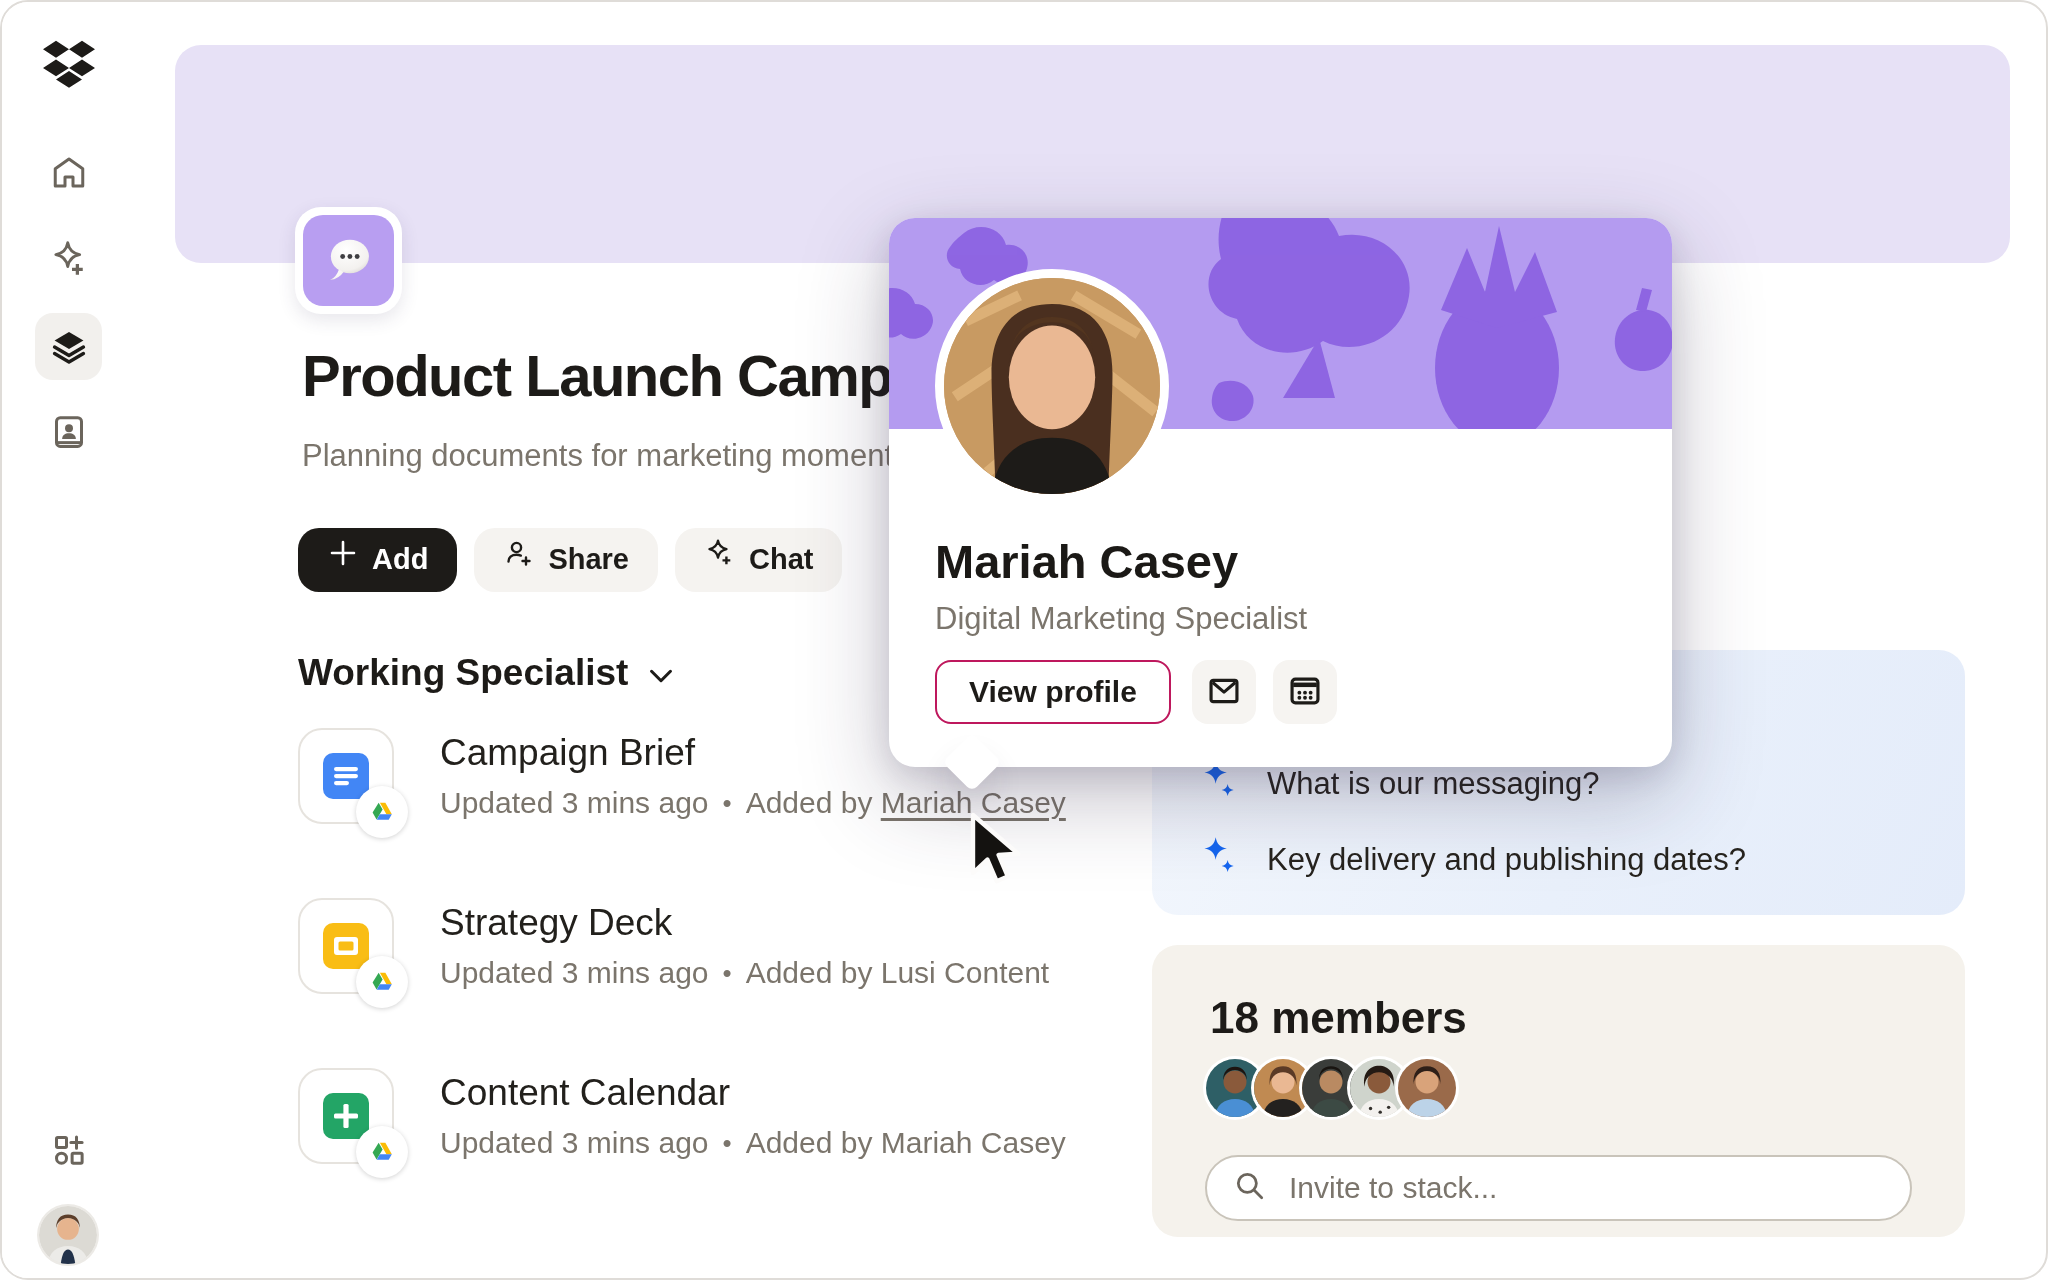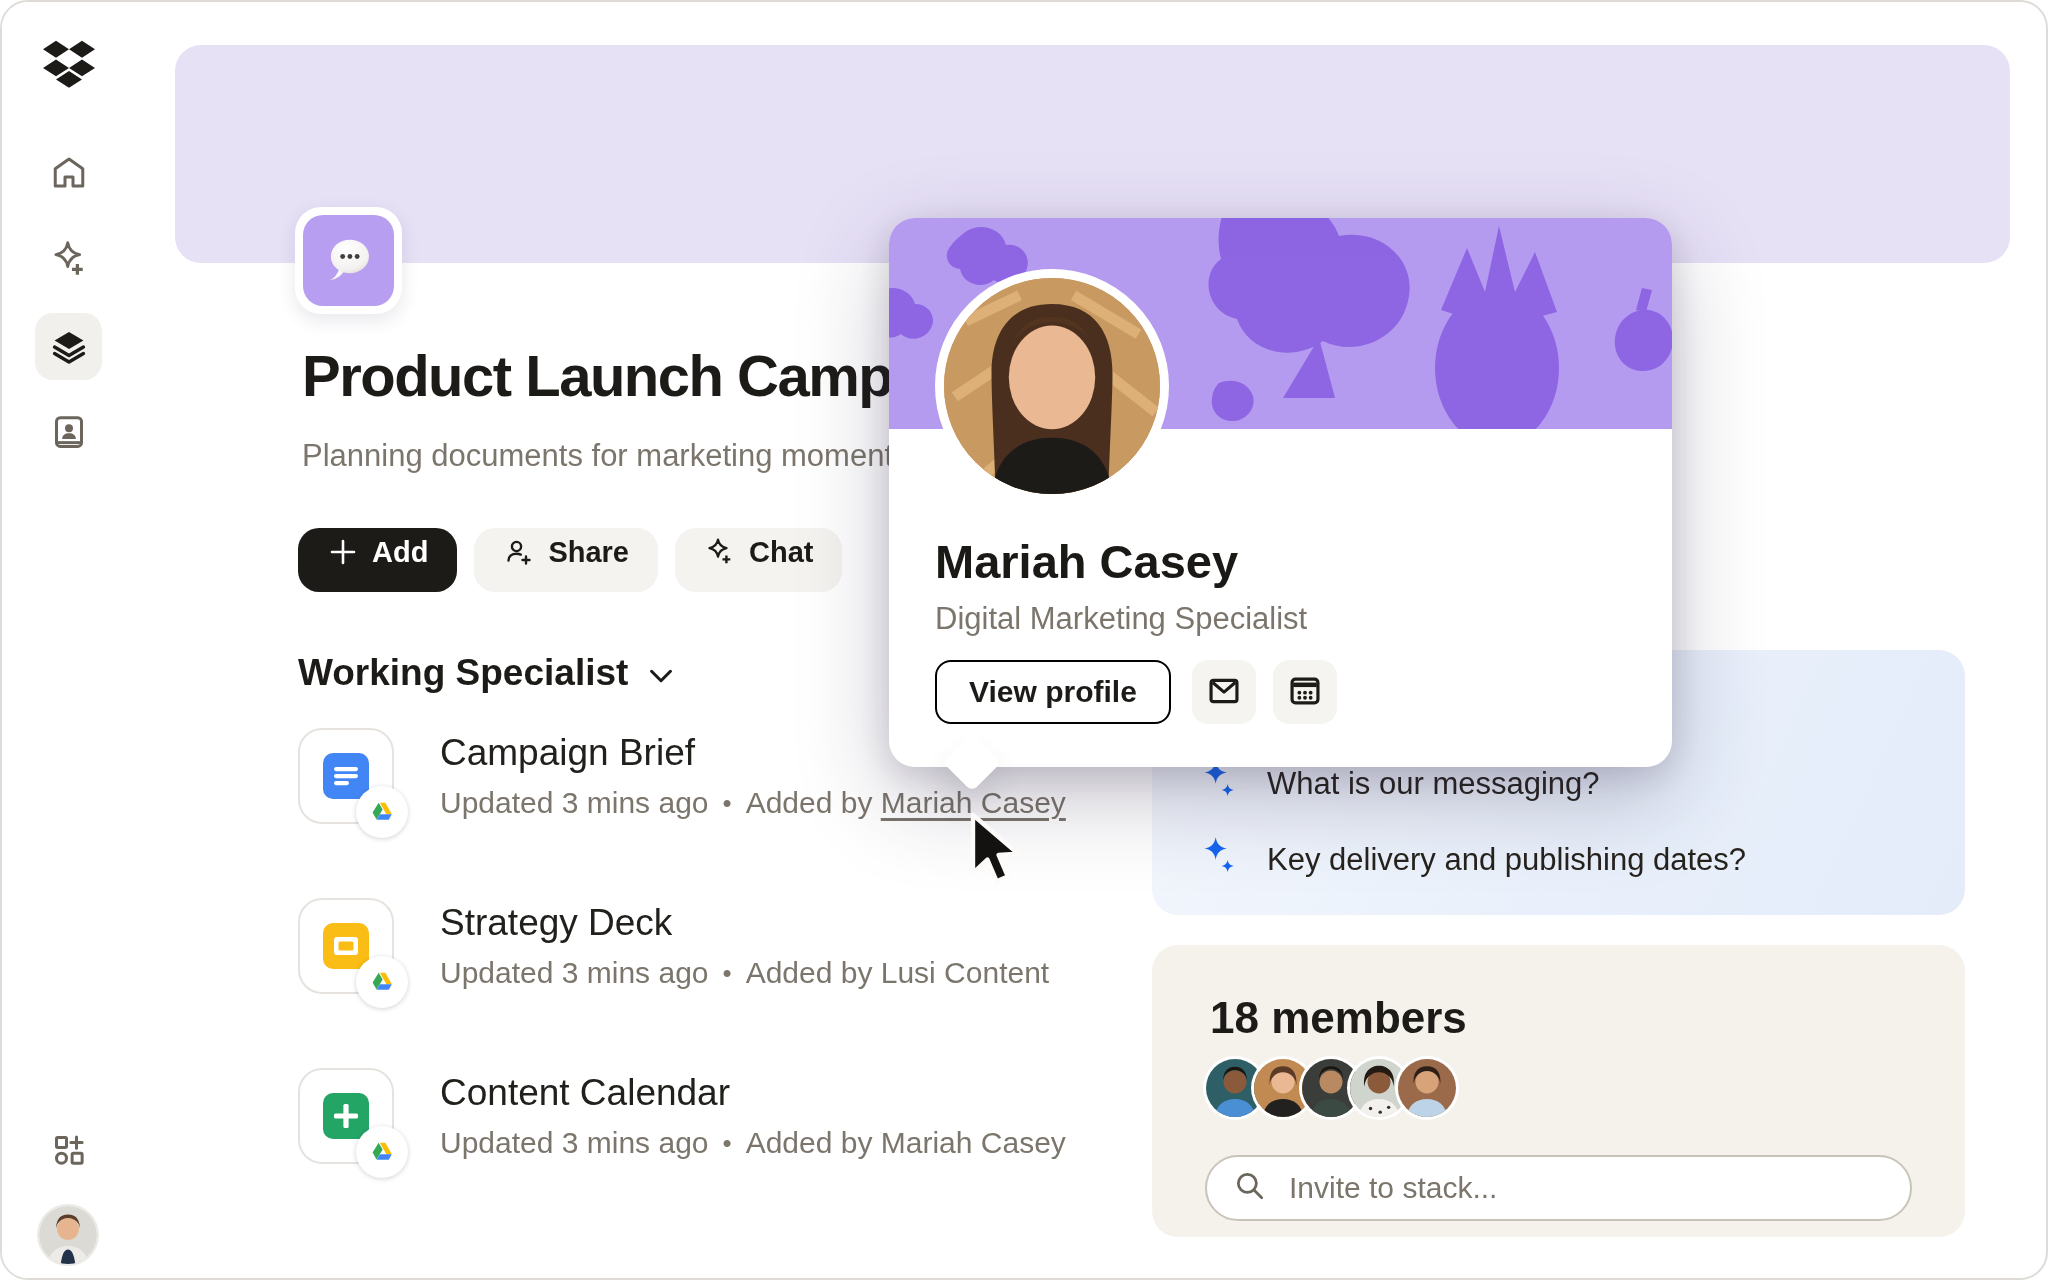--- a/index.html
+++ b/index.html
@@ -32,22 +32,22 @@
     box-shadow:0 6px 18px rgba(60,50,90,.12);z-index:2;}
   .stack-tile-inner{width:91px;height:91px;border-radius:20px;background:#b89ef1;
     display:flex;align-items:center;justify-content:center;}
   
   .page-title{position:absolute;left:300px;top:340px;font-size:58px;font-weight:700;
     letter-spacing:-1.5px;color:#1d1b18;white-space:nowrap;z-index:2;}
   .page-subtitle{position:absolute;left:300px;top:436px;font-size:31px;color:#7b756c;
     white-space:nowrap;z-index:2;}
   
   .actions{position:absolute;left:296px;top:526px;display:flex;gap:17px;z-index:2;}
-  .btn{height:64px;border-radius:21px;display:inline-flex;align-items:flex-start;gap:13px;
-    padding:8px 29px;font-size:29px;font-weight:700;border:none;cursor:pointer;
+  .btn{height:64px;border-radius:21px;display:inline-flex;align-items:flex-end;gap:13px;
+    padding:16px 29px;font-size:29px;font-weight:700;border:none;cursor:pointer;
     font-family:"Liberation Sans",sans-serif;}
   .btn-dark{background:#1d1b18;color:#fff;}
   .btn-light{background:#f5f3f0;color:#1d1b18;}
   
   .wd-heading{position:absolute;left:296px;top:650px;display:flex;align-items:center;gap:20px;
     font-size:37px;font-weight:700;color:#1d1b18;z-index:2;}
   .doc-list{position:absolute;left:296px;top:726px;z-index:2;}
   .doc-row{display:flex;align-items:center;gap:46px;margin-bottom:74px;height:96px;}
   .doc-tile{position:relative;width:96px;height:96px;border:2px solid #e6e3de;border-radius:24px;
     background:#fff;display:flex;align-items:center;justify-content:center;flex:0 0 auto;}
@@ -79,21 +79,21 @@
   
   .profile-card{position:absolute;left:887px;top:216px;width:783px;height:549px;background:#fff;
     border-radius:26px;box-shadow:0 30px 90px rgba(45,35,70,.28),0 8px 30px rgba(45,35,70,.14);z-index:30;}
   .card-banner{position:absolute;left:0;top:0;width:783px;height:211px;background:#b49bf0;
     border-radius:26px 26px 0 0;overflow:hidden;}
   .card-avatar{position:absolute;left:46px;top:51px;width:234px;height:234px;border-radius:50%;
     border:9px solid #fff;overflow:hidden;background:#c89a62;z-index:2;}
   .card-name{position:absolute;left:46px;top:316px;font-size:47px;font-weight:700;color:#1b1916;}
   .card-role{position:absolute;left:46px;top:383px;font-size:31px;color:#7b756c;}
   .card-actions{position:absolute;left:46px;top:442px;display:flex;align-items:center;gap:21px;}
-  .view-profile{height:64px;padding:0 32px;border:2px solid #000000;border-radius:16px;background:#fff;
+  .view-profile{height:64px;padding:0 32px;border:2px solid #be185d;border-radius:16px;background:#fff;
     font-size:30px;font-weight:700;color:#1d1b18;font-family:"Liberation Sans",sans-serif;cursor:pointer;}
   .icon-btn{width:64px;height:64px;border-radius:16px;background:#f6f4f1;border:none;cursor:pointer;
     display:flex;align-items:center;justify-content:center;}
   .icon-btn + .icon-btn{margin-left:-4px;}
   .card-tail{position:absolute;left:62px;bottom:-16px;width:42px;height:42px;background:#fff;
     transform:rotate(45deg);border-radius:7px;box-shadow:14px 14px 30px rgba(45,35,70,.10);}
   
   .cursor{position:absolute;left:963px;top:810px;z-index:50;pointer-events:none;}
   
   .sil{width:100%;height:100%;display:block;}

